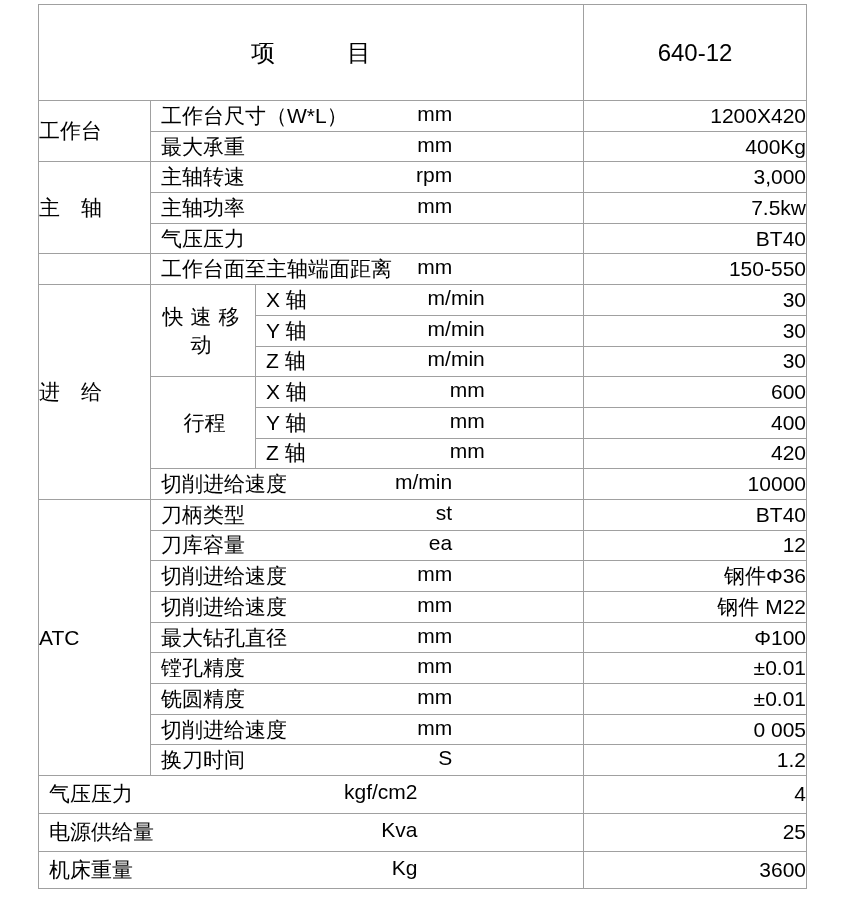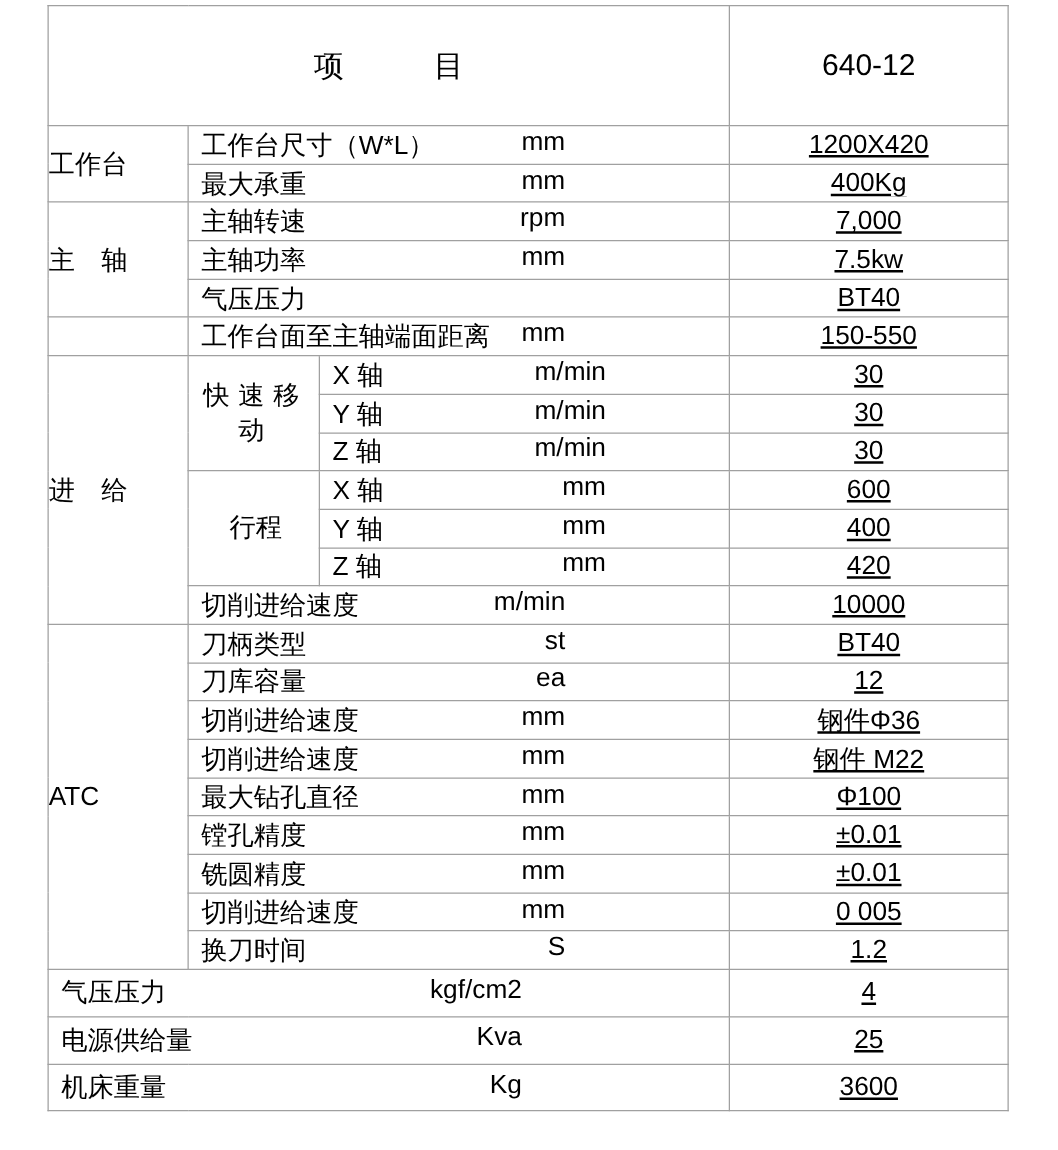--- a/index.html
+++ b/index.html
@@ -34,21 +34,21 @@
   td.hd { text-align: center; font-size: 24px; }
   td.group { }
   td.sub { text-align: center; padding: 2px 6px 2px 9px; line-height: 28px; }
   .wrap-cjk { letter-spacing: 7px; }
 
   td.item { padding-left: 10px; }
   .cf { display: flex; width: 100%; }
   .cf .lab  { white-space: pre; }
   .cf .unit { margin-left: auto; margin-right: 31%; white-space: pre; }
 
-  td.value { text-align: center; text-decoration: underline; }
+  td.value { text-align: right; }
 </style>
 </head>
 <body>
 
 <div class="sheet">
   <table class="spec">
     <colgroup>
       <col style="width:112px">
         <col style="width:105px">
         <col style="width:328px">
@@ -82,21 +82,21 @@
     </tr>
 
     <tr class="r">
       <td rowspan="3" class="group">主　轴</td>
       <td colspan="2" class="item">
         <div class="cf">
               <span class="lab">主轴转速</span>
               <span class="unit">rpm</span>
             </div>
       </td>
-      <td class="value">7,000</td>
+      <td class="value">3,000</td>
     </tr>
     <tr class="r">
       <td colspan="2" class="item">
         <div class="cf">
               <span class="lab">主轴功率</span>
               <span class="unit">mm</span>
             </div>
       </td>
       <td class="value">7.5kw</td>
     </tr>

